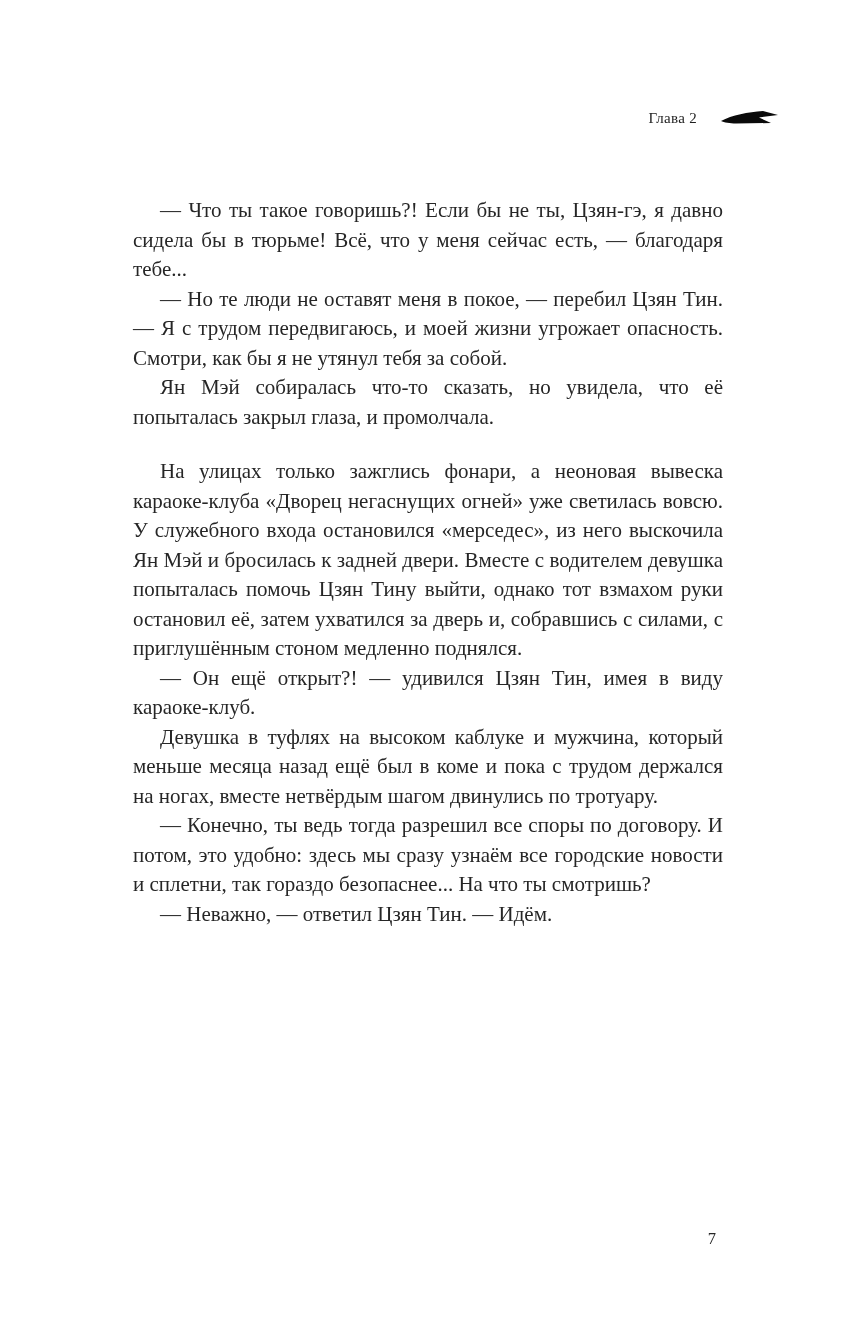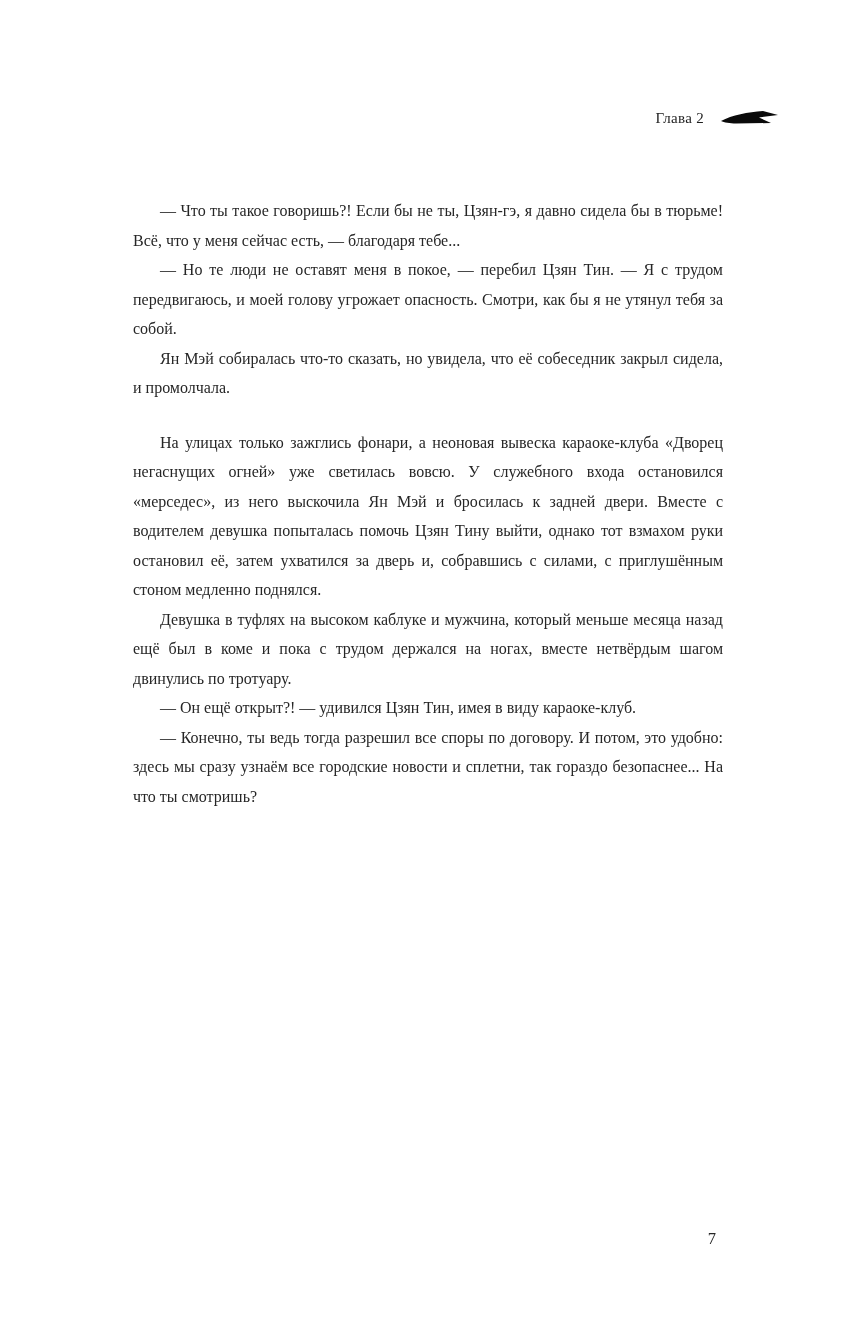--- a/index.html
+++ b/index.html
@@ -19,41 +19,41 @@
     position: absolute;
     inset: 0;
     background: #ffffff;
   }
   .header {
     position: absolute;
     top: 109px;
     right: 76px;
     display: flex;
     align-items: center;
-    gap: 16px;
+    gap: 23px;
   }
   .chapter-label {
     font-size: 15px;
     letter-spacing: 0.3px;
     color: #1e1e1e;
   }
   .ornament {
     display: inline-flex;
     align-items: center;
   }
   .text-body {
     position: absolute;
     top: 196px;
     left: 133px;
     width: 590px;
   }
   p.para {
     margin: 0;
     text-indent: 27px;
-    font-size: 16px;
+    font-size: 21px;
     line-height: 29.5px;
     text-align: justify;
     color: #262626;
   }
   p.para.section-break {
     margin-top: 25px;
   }
   .page-number {
     position: absolute;
     right: 140px;
@@ -71,23 +71,24 @@
     <span class="chapter-label">Глава 2</span>
     <span class="ornament">
       <svg width="60" height="18" viewBox="0 0 60 18" aria-hidden="true">
         <path d="M1 12 C 12 6, 28 3, 43 2 L 58 6 L 39 8.5 L 51 14 L 16 14.5 C 10 14.5, 4 13.5, 1 12 Z" fill="#0a0a0a"></path>
       </svg>
     </span>
   </div>
 
   <div class="text-body">
       <p class="para">— Что ты такое говоришь?! Если бы не ты, Цзян-гэ, я давно сидела бы в тюрьме! Всё, что у меня сейчас есть, — благодаря тебе...</p>
-      <p class="para">— Но те люди не оставят меня в покое, — перебил Цзян Тин. — Я с трудом передвигаюсь, и моей голову угрожает опасность. Смотри, как бы я не утянул тебя за собой.</p>
-      <p class="para">Ян Мэй собиралась что-то сказать, но увидела, что её собеседник закрыл сидела, и промолчала.</p>
+      <p class="para">— Но те люди не оставят меня в покое, — перебил Цзян Тин. — Я с трудом передвигаюсь, и моей жизни угрожает опасность. Смотри, как бы я не утянул тебя за собой.</p>
+      <p class="para">Ян Мэй собиралась что-то сказать, но увидела, что её попыталась закрыл глаза, и промолчала.</p>
       <p class="para section-break">На улицах только зажглись фонари, а неоновая вывеска караоке-клуба «Дворец негаснущих огней» уже светилась вовсю. У служебного входа остановился «мерседес», из него выскочила Ян Мэй и бросилась к задней двери. Вместе с водителем девушка попыталась помочь Цзян Тину выйти, однако тот взмахом руки остановил её, затем ухватился за дверь и, собравшись с силами, с приглушённым стоном медленно поднялся.</p>
+      <p class="para">— Он ещё открыт?! — удивился Цзян Тин, имея в виду караоке-клуб.</p>
       <p class="para">Девушка в туфлях на высоком каблуке и мужчина, который меньше месяца назад ещё был в коме и пока с трудом держался на ногах, вместе нетвёрдым шагом двинулись по тротуару.</p>
-      <p class="para">— Он ещё открыт?! — удивился Цзян Тин, имея в виду караоке-клуб.</p>
       <p class="para">— Конечно, ты ведь тогда разрешил все споры по договору. И потом, это удобно: здесь мы сразу узнаём все городские новости и сплетни, так гораздо безопаснее... На что ты смотришь?</p>
+      <p class="para">— Неважно, — ответил Цзян Тин. — Идём.</p>
     </div>
 
   <div class="page-number">7</div>
 
 </div>
 
 </body></html>

